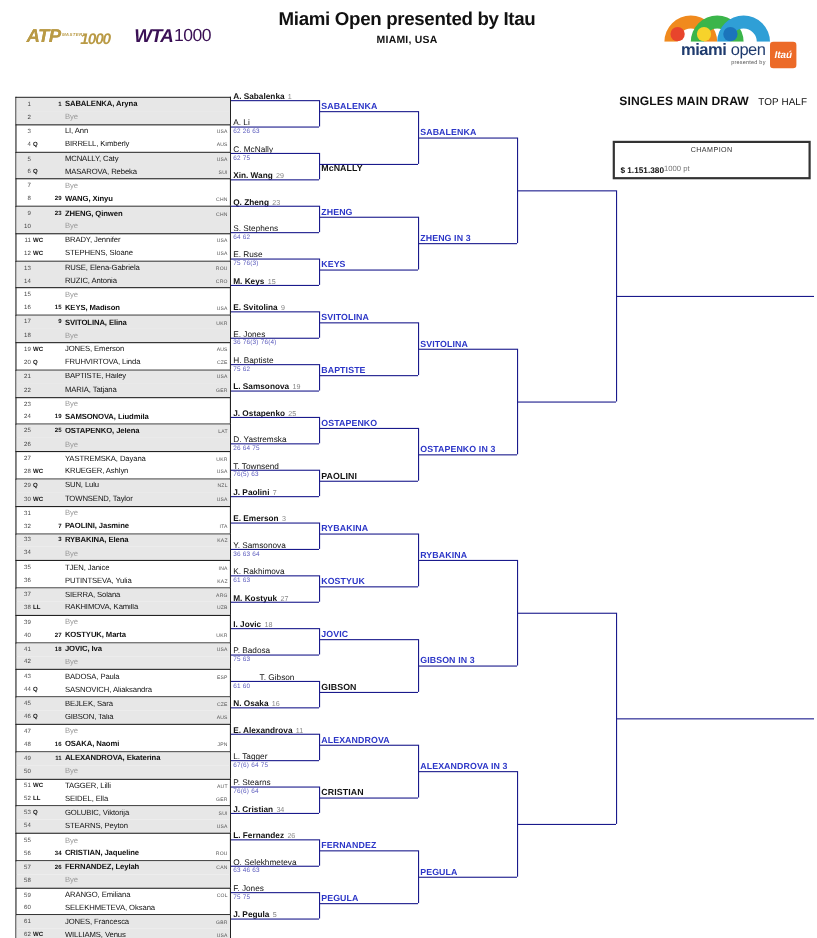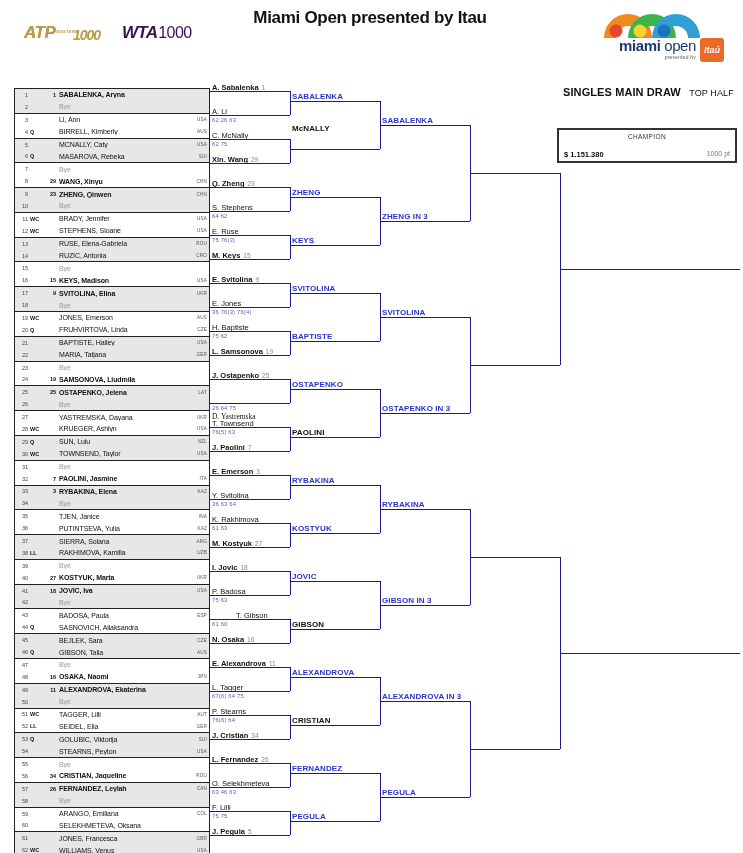--- a/index.html
+++ b/index.html
@@ -38,21 +38,21 @@
     display:flex;align-items:center;justify-content:center;}
   #itau-box span{color:#fff;font-size:9px;font-weight:bold;font-style:italic;}
 
   #draw-label{position:absolute;left:563px;top:82px;width:180px;}
   #draw-main{font-size:11px;font-weight:bold;color:#111;letter-spacing:0.1px;}
   #draw-half{font-size:9px;color:#111;letter-spacing:0.1px;margin-left:4px;}
 
   
   #champion-box{position:absolute;left:557px;top:128px;width:176px;height:31px;border:2px solid #333;background:#fff;}
   #champion-title{text-align:center;font-size:6.5px;color:#333;letter-spacing:0.4px;margin-top:3px;}
-  #champion-row{position:absolute;left:0;bottom:2px;width:100%;display:flex;justify-content:space-between;
+  #champion-row{position:absolute;left:0;bottom:2px;width:100%;display:flex;justify-content:flex-start;
      padding:0 5px;box-sizing:border-box;margin-top:29px;}
   #champion-money{font-size:7.5px;color:#111;font-weight:bold;}
   #champion-points{font-size:7px;color:#777;}
 
   
   #draw{position:absolute;left:14px;top:88px;width:196px;}
   .pair{border:1px solid #222;border-bottom:none;position:relative;}
   .pair:last-child{border-bottom:1px solid #222;}
   .prow{height:11.9px;display:flex;align-items:center;font-size:7px;position:relative;box-sizing:border-box;}
   .prow.shade{background:#e7e7e7;}
@@ -91,20 +91,21 @@
     </div>
     <div class="logo-divider"></div>
     <div class="wta-logo">
       <span class="wta-word">WTA</span>
       <span class="wta-1000">1000</span>
     </div>
   </div>
 
   <div id="title-block">
     <div id="tourney-title">Miami Open presented by Itau</div>
+    <div id="tourney-city">MIAMI, USA</div>
   </div>
 
   <div id="logo-right">
     <svg id="mo-arches" viewBox="0 0 110 34">
       <path d="M2 34 A24 24 0 0 1 50 34 L38 34 A12 12 0 0 0 14 34 Z" fill="#f08a1e"></path>
       <path d="M26 34 A24 24 0 0 1 74 34 L62 34 A12 12 0 0 0 38 34 Z" fill="#3bb54a"></path>
       <path d="M50 34 A24 24 0 0 1 98 34 L86 34 A12 12 0 0 0 62 34 Z" fill="#2f9fd6"></path>
       <circle cx="14" cy="27" r="6.5" fill="#e8452c"></circle>
       <circle cx="38" cy="27" r="6.5" fill="#f6d32b"></circle>
       <circle cx="62" cy="27" r="6.5" fill="#1b74bb"></circle>
@@ -645,57 +646,57 @@
     <div class="r1cell" style="left: 212px; top: 227px;"><span class="nm">E. Ruse</span></div>
     <div class="score" style="left: 212px; top: 237px;">75 76(3)</div>
     <div class="r1cell" style="left: 212px; top: 251px;"><span class="nm b">M. Keys</span><span class="sd">15</span></div>
     <div class="r1cell" style="left: 212px; top: 275px;"><span class="nm b">E. Svitolina</span><span class="sd">9</span></div>
     <div class="r1cell" style="left: 212px; top: 299px;"><span class="nm">E. Jones</span></div>
     <div class="score" style="left: 212px; top: 309px;">36 76(3) 76(4)</div>
     <div class="r1cell" style="left: 212px; top: 323px;"><span class="nm">H. Baptiste</span></div>
     <div class="score" style="left: 212px; top: 333px;">75 62</div>
     <div class="r1cell" style="left: 212px; top: 347px;"><span class="nm b">L. Samsonova</span><span class="sd">19</span></div>
     <div class="r1cell" style="left: 212px; top: 371px;"><span class="nm b">J. Ostapenko</span><span class="sd">25</span></div>
-    <div class="r1cell" style="left: 212px; top: 412px; font-family: Liberation Serif, serif;"><span class="nm">D. Yastremska</span></div>
+    <div class="r1cell" style="left: 212px; top: 395px;"><span class="nm">D. Yastremska</span></div>
     <div class="score" style="left: 212px; top: 405px;">26 64 75</div>
     <div class="r1cell" style="left: 212px; top: 419px;"><span class="nm">T. Townsend</span></div>
     <div class="score" style="left: 212px; top: 429px;">76(5) 63</div>
     <div class="r1cell" style="left: 212px; top: 443px;"><span class="nm b">J. Paolini</span><span class="sd">7</span></div>
     <div class="r1cell" style="left: 212px; top: 467px;"><span class="nm b">E. Emerson</span><span class="sd">3</span></div>
-    <div class="r1cell" style="left: 212px; top: 491px;"><span class="nm">Y. Svitolina</span></div>
+    <div class="r1cell" style="left: 212px; top: 491px;"><span class="nm">Y. Samsonova</span></div>
     <div class="score" style="left: 212px; top: 501px;">36 63 64</div>
     <div class="r1cell" style="left: 212px; top: 515px;"><span class="nm">K. Rakhimova</span></div>
     <div class="score" style="left: 212px; top: 525px;">61 63</div>
     <div class="r1cell" style="left: 212px; top: 539px;"><span class="nm b">M. Kostyuk</span><span class="sd">27</span></div>
     <div class="r1cell" style="left: 212px; top: 563px;"><span class="nm b">I. Jovic</span><span class="sd">18</span></div>
     <div class="r1cell" style="left: 212px; top: 587px;"><span class="nm">P. Badosa</span></div>
     <div class="score" style="left: 212px; top: 597px;">75 63</div>
     <div class="r1cell" style="left: 212px; top: 611px; margin-left: 24px;"><span class="nm">T. Gibson</span></div>
     <div class="score" style="left: 212px; top: 621px;">61 60</div>
     <div class="r1cell" style="left: 212px; top: 635px;"><span class="nm b">N. Osaka</span><span class="sd">16</span></div>
     <div class="r1cell" style="left: 212px; top: 659px;"><span class="nm b">E. Alexandrova</span><span class="sd">11</span></div>
     <div class="r1cell" style="left: 212px; top: 683px;"><span class="nm">L. Tagger</span></div>
     <div class="score" style="left: 212px; top: 693px;">67(6) 64 75</div>
     <div class="r1cell" style="left: 212px; top: 707px;"><span class="nm">P. Stearns</span></div>
     <div class="score" style="left: 212px; top: 717px;">76(6) 64</div>
     <div class="r1cell" style="left: 212px; top: 731px;"><span class="nm b">J. Cristian</span><span class="sd">34</span></div>
     <div class="r1cell" style="left: 212px; top: 755px;"><span class="nm b">L. Fernandez</span><span class="sd">26</span></div>
     <div class="r1cell" style="left: 212px; top: 779px;"><span class="nm">O. Selekhmeteva</span></div>
     <div class="score" style="left: 212px; top: 789px;">63 46 63</div>
-    <div class="r1cell" style="left: 212px; top: 803px;"><span class="nm">F. Lilli</span></div>
+    <div class="r1cell" style="left: 212px; top: 803px;"><span class="nm">F. Jones</span></div>
     <div class="score" style="left: 212px; top: 813px;">75 75</div>
     <div class="r1cell" style="left: 212px; top: 827px;"><span class="nm b">J. Pegula</span><span class="sd">5</span></div>
     <div class="hline" style="left: 210px; top: 91px; width: 80px;"></div>
     <div class="hline" style="left: 210px; top: 115px; width: 80px;"></div>
     <div class="vline" style="left: 290px; top: 91px; height: 24px;"></div>
     <div class="rlabel blue" style="left: 292px; top: 92px;">SABALENKA</div>
     <div class="hline" style="left: 210px; top: 139px; width: 80px;"></div>
     <div class="hline" style="left: 210px; top: 163px; width: 80px;"></div>
     <div class="vline" style="left: 290px; top: 139px; height: 24px;"></div>
-    <div class="rlabel black" style="left: 292px; top: 124px;">McNALLY</div>
+    <div class="rlabel black" style="left: 292px; top: 148px;">McNALLY</div>
     <div class="hline" style="left: 210px; top: 187px; width: 80px;"></div>
     <div class="hline" style="left: 210px; top: 211px; width: 80px;"></div>
     <div class="vline" style="left: 290px; top: 187px; height: 24px;"></div>
     <div class="rlabel blue" style="left: 292px; top: 188px;">ZHENG</div>
     <div class="hline" style="left: 210px; top: 235px; width: 80px;"></div>
     <div class="hline" style="left: 210px; top: 259px; width: 80px;"></div>
     <div class="vline" style="left: 290px; top: 235px; height: 24px;"></div>
     <div class="rlabel blue" style="left: 292px; top: 236px;">KEYS</div>
     <div class="hline" style="left: 210px; top: 283px; width: 80px;"></div>
     <div class="hline" style="left: 210px; top: 307px; width: 80px;"></div>

